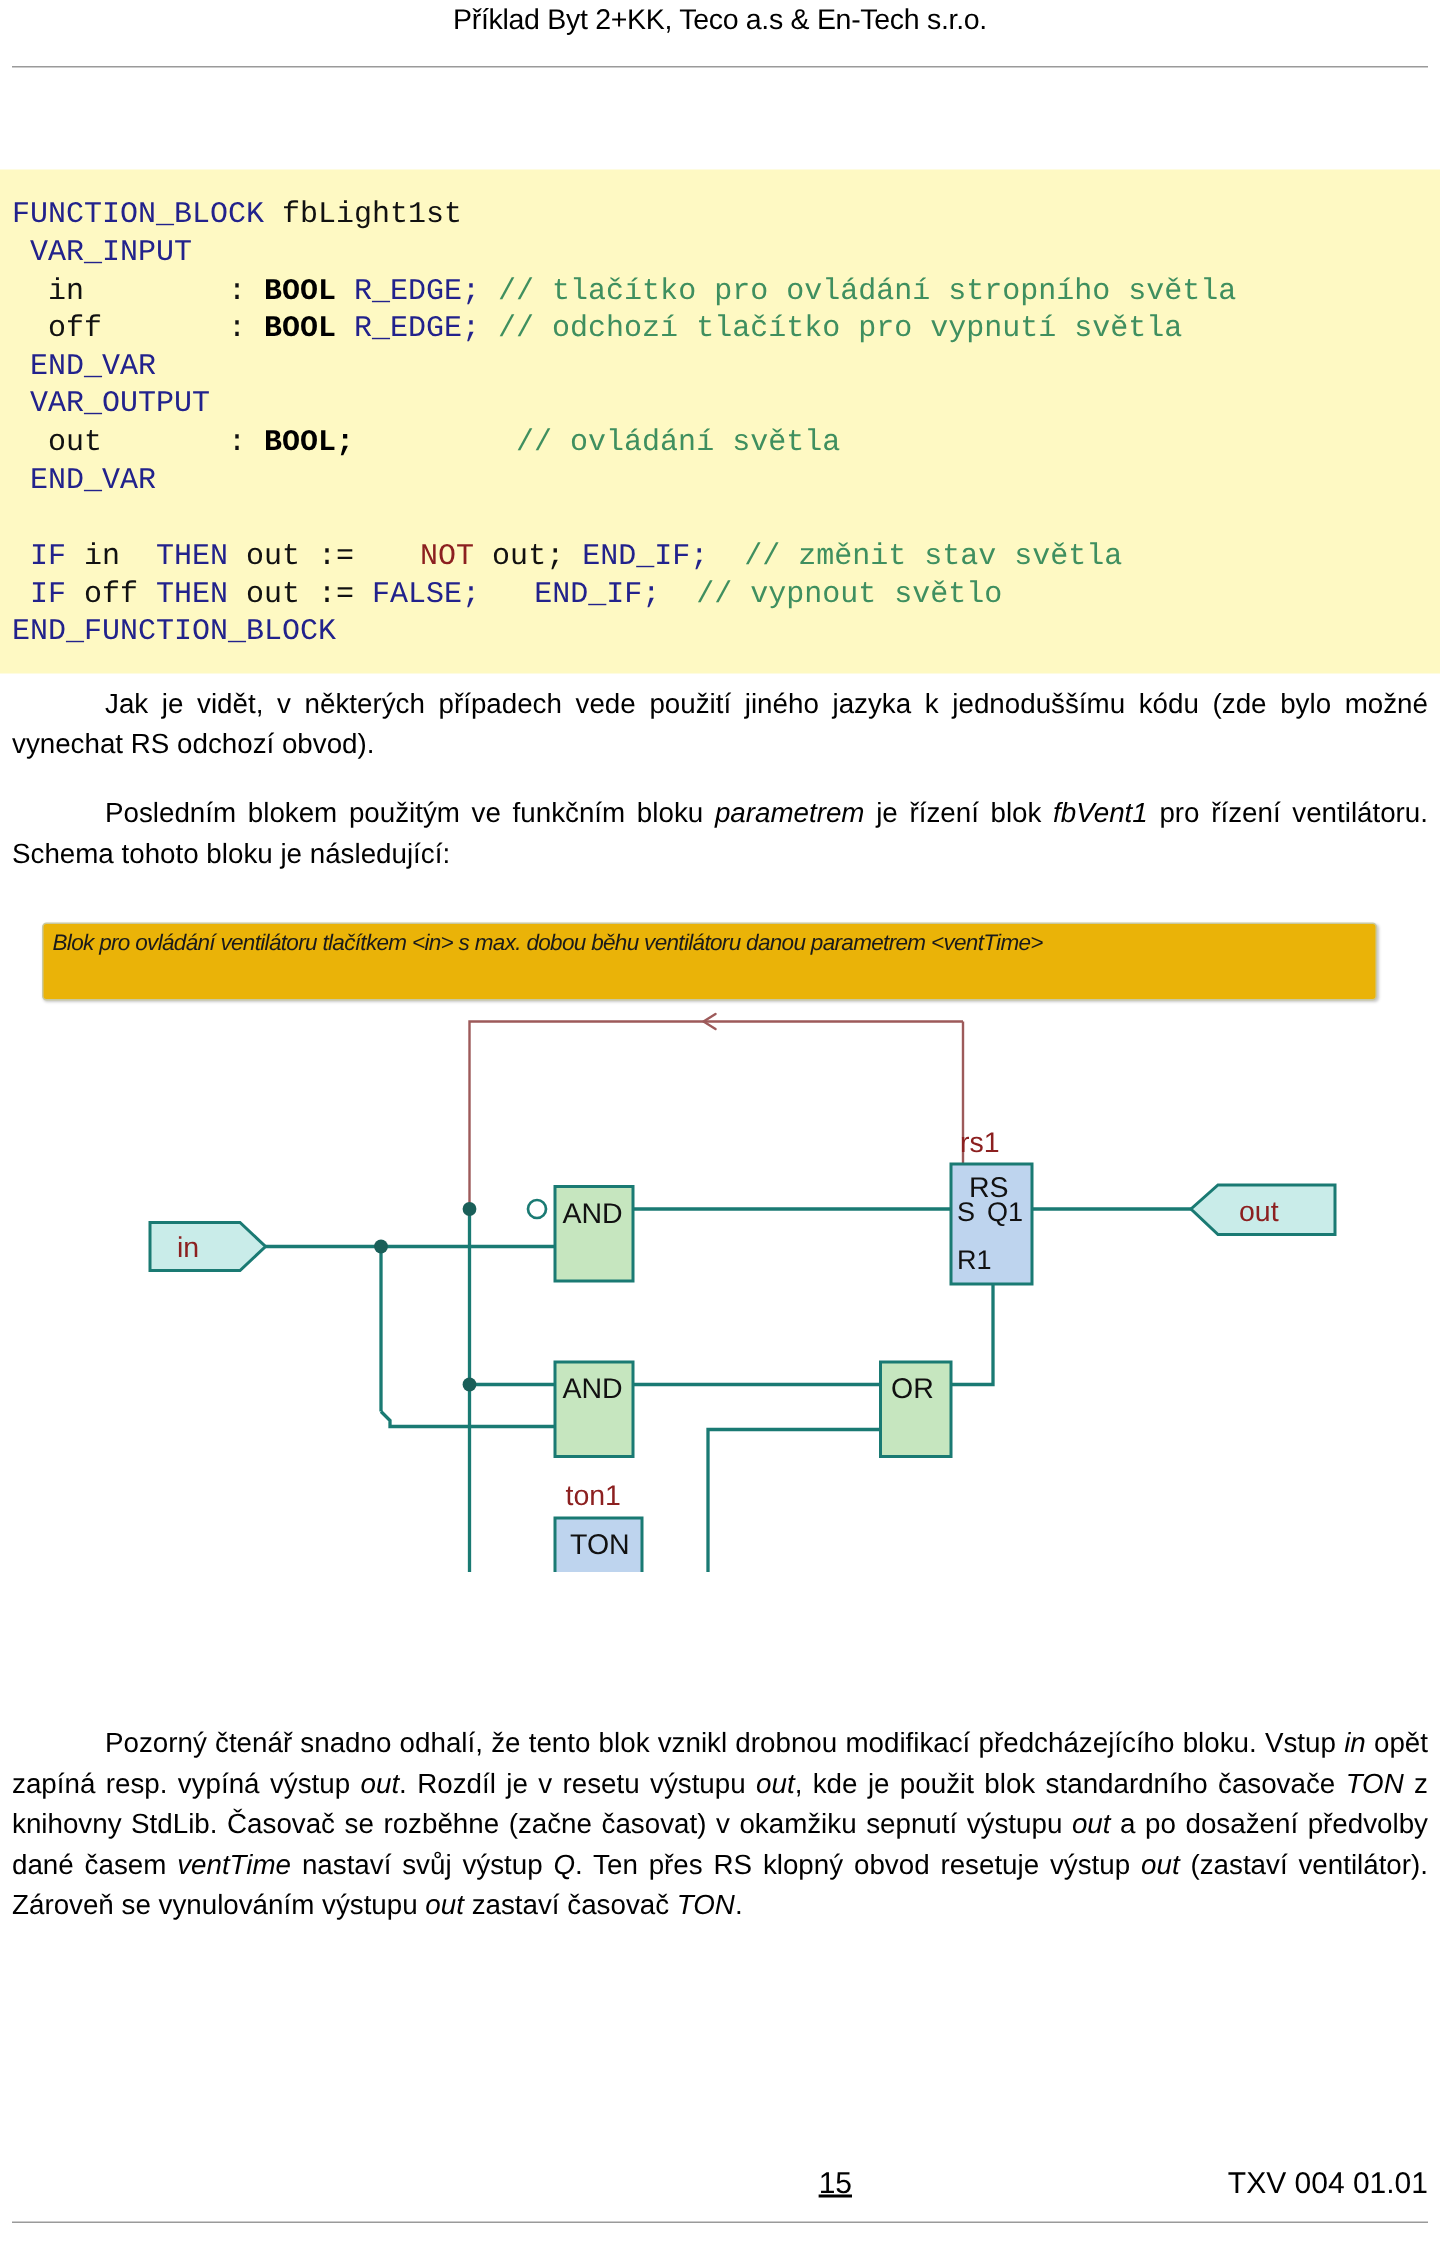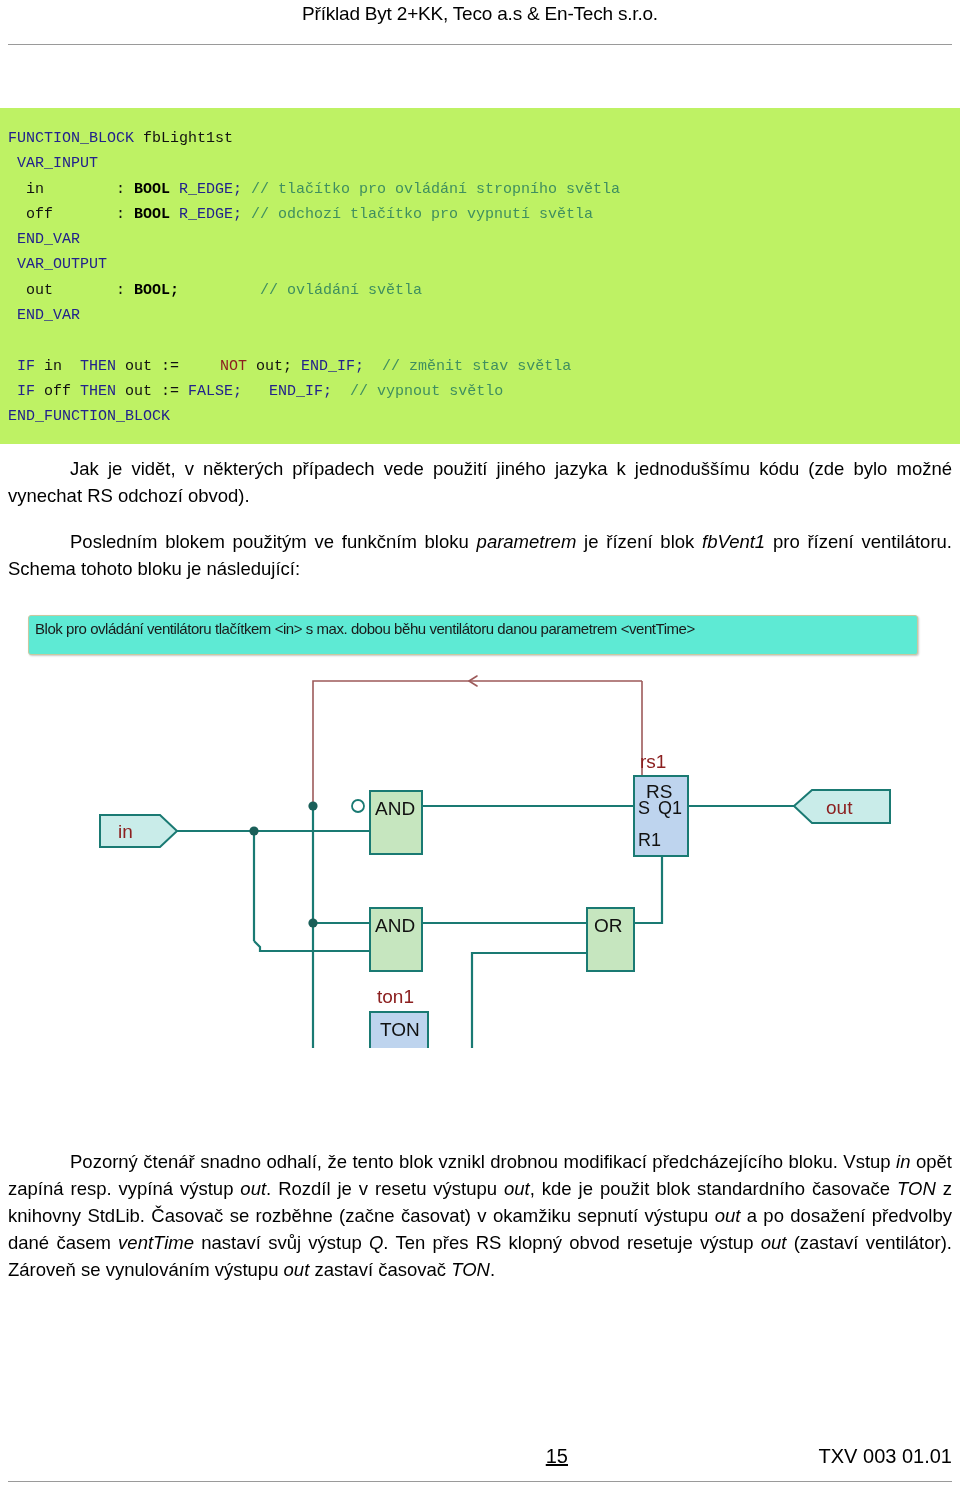--- a/index.html
+++ b/index.html
@@ -39,23 +39,23 @@
     height: 1px;
     background: #9a9a9a;
   }
 
   
   #code-block {
     position: absolute;
     left: 0; top: 93px;
     width: 960px;
     height: 336px;
-    background: #bef264;
+    background: #fef9c3;
     font-family: "Liberation Mono", "DejaVu Sans Mono", monospace;
-    font-size: 15px;
+    font-size: 20px;
     line-height: 25.3px;
     white-space: pre;
     color: #000;
     padding-top: 18px;
     box-sizing: border-box;
   }
   #code-block .ln { display: block; padding-left: 8px; height: 25.3px; }
   .kw   { color: #22228c; }
   .kwb  { color: #000000; font-weight: bold; }
   .cm   { color: #3f8f5f; }
@@ -83,26 +83,27 @@
   #diagram {
     position: absolute;
     left: 22px; top: 608px;
     width: 916px;
     height: 440px;
   }
   #diagram-comment-box {
     position: absolute;
     left: 6px; top: 7px;
     width: 890px;
-    height: 40px;
-    background: #5eead4;
+    height: 52px;
+    background: #eab308;
     border: 1px solid #c9c9a0;
     border-radius: 3px;
     box-sizing: border-box;
     box-shadow: 1px 1px 2px rgba(0,0,0,0.22);
+    font-style: italic;
   }
   #diagram-comment-text {
     position: absolute;
     left: 6px; top: 4px;
     font-size: 15px;
     color: #1a1a1a;
     white-space: nowrap;
     font-family: "Liberation Sans", sans-serif;
     letter-spacing: -0.45px;
   }
@@ -224,15 +225,15 @@
       <path d="M 406,432 L 416,432 M 412,428 L 416,432 L 412,436" stroke="#1a5f59" stroke-width="2" fill="none"></path>
     </g>
 
   </svg>
 </div>
 
 <div class="para" id="para-3"><span class="ind"></span><span>Pozorný čtenář snadno odhalí, že tento blok vznikl drobnou modifikací předcházejícího bloku. Vstup </span><i>in</i><span> opět zapíná resp. vypíná výstup </span><i>out</i><span>. Rozdíl je v resetu výstupu </span><i>out</i><span>, kde je použit blok standardního časovače </span><i>TON</i><span> z knihovny StdLib. Časovač se rozběhne (začne časovat) v okamžiku sepnutí výstupu </span><i>out</i><span> a po dosažení předvolby dané časem </span><i>ventTime</i><span> nastaví svůj výstup </span><i>Q</i><span>. Ten přes RS klopný obvod resetuje výstup </span><i>out</i><span> (zastaví ventilátor). Zároveň se vynulováním výstupu </span><i>out</i><span> zastaví časovač </span><i>TON</i><span>.</span></div>
 
 <div style="position:absolute;left:8px;top:1445px;width:944px;height:40px;">
   <div style="position:absolute;left:0;top:0;width:560px;text-align:right;font-size:20px;text-decoration:underline;">15</div>
-  <div style="position:absolute;right:0;top:0;text-align:right;font-size:20px;">TXV 003 01.01</div>
+  <div style="position:absolute;right:0;top:0;text-align:right;font-size:20px;">TXV 004 01.01</div>
   <div style="position:absolute;left:0;top:36px;width:944px;height:1px;background:#9a9a9a;"></div>
 </div>
 
 </body></html>

